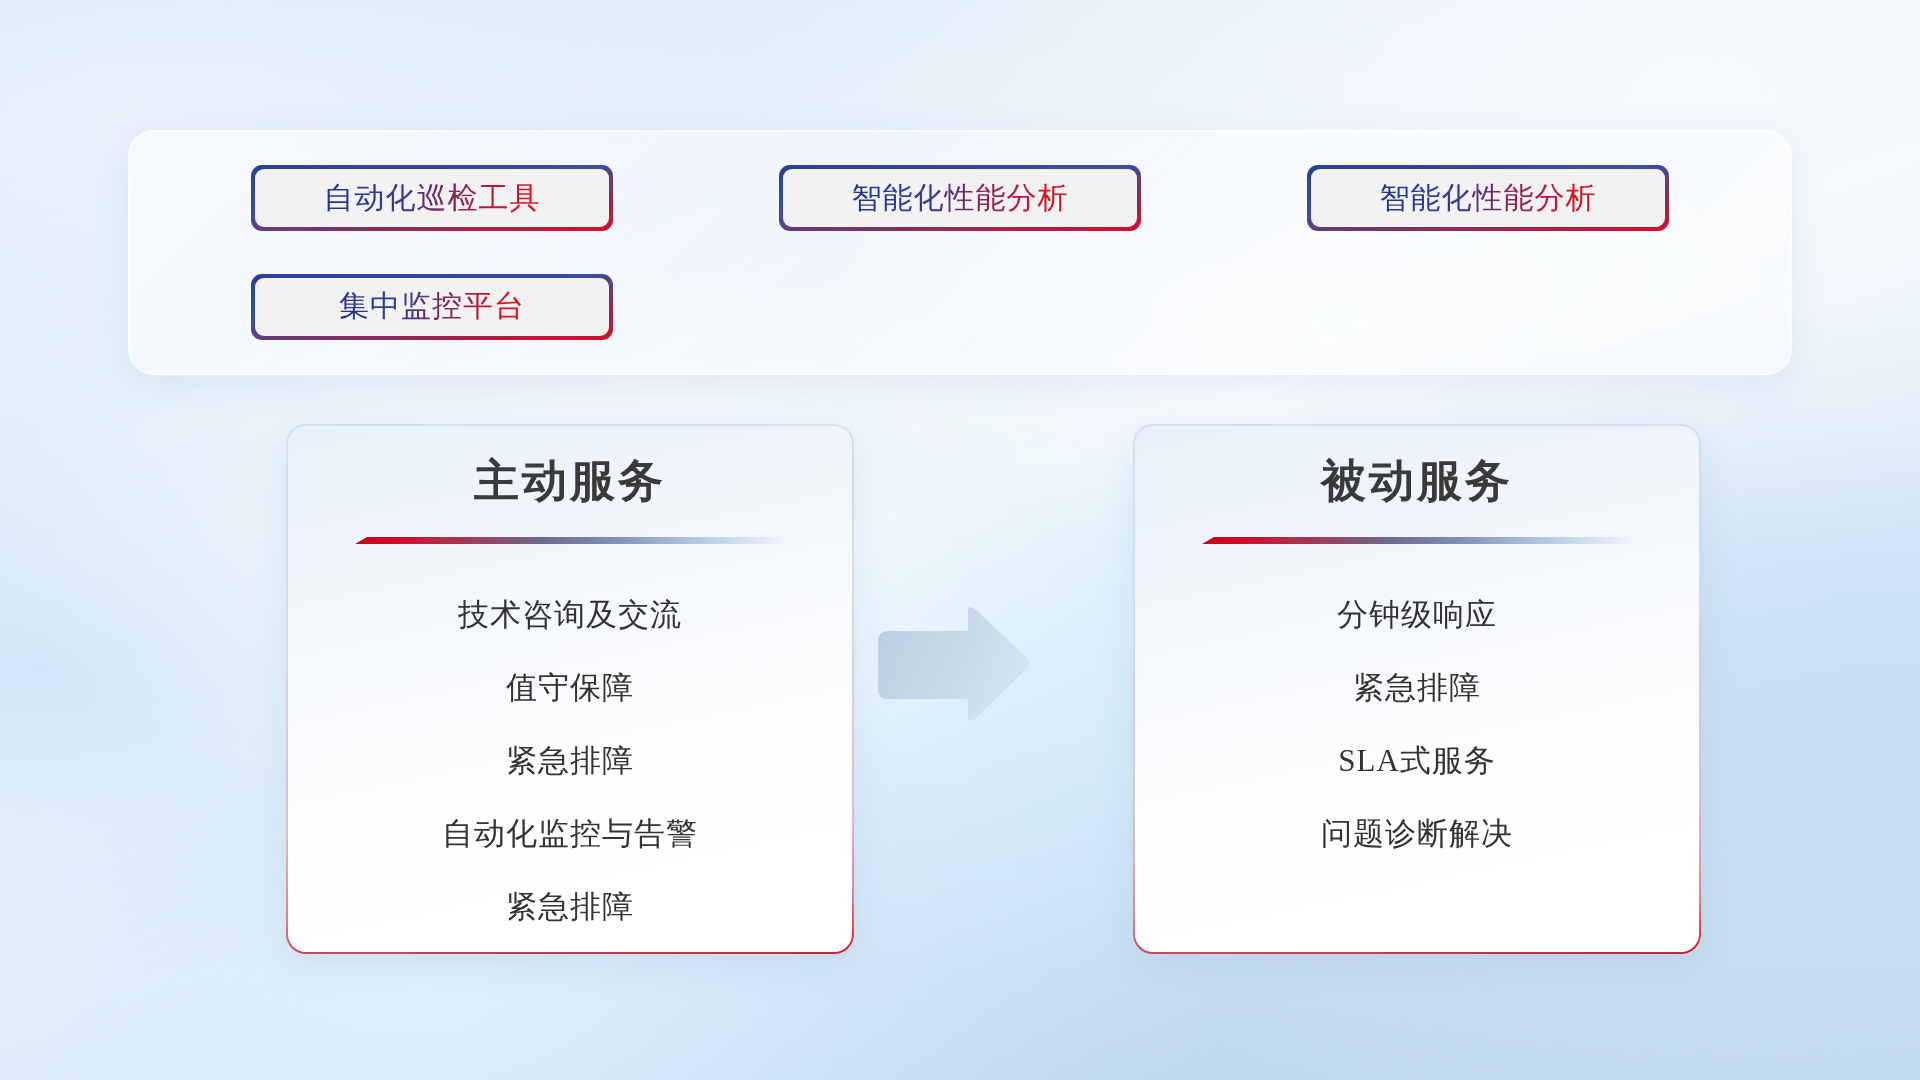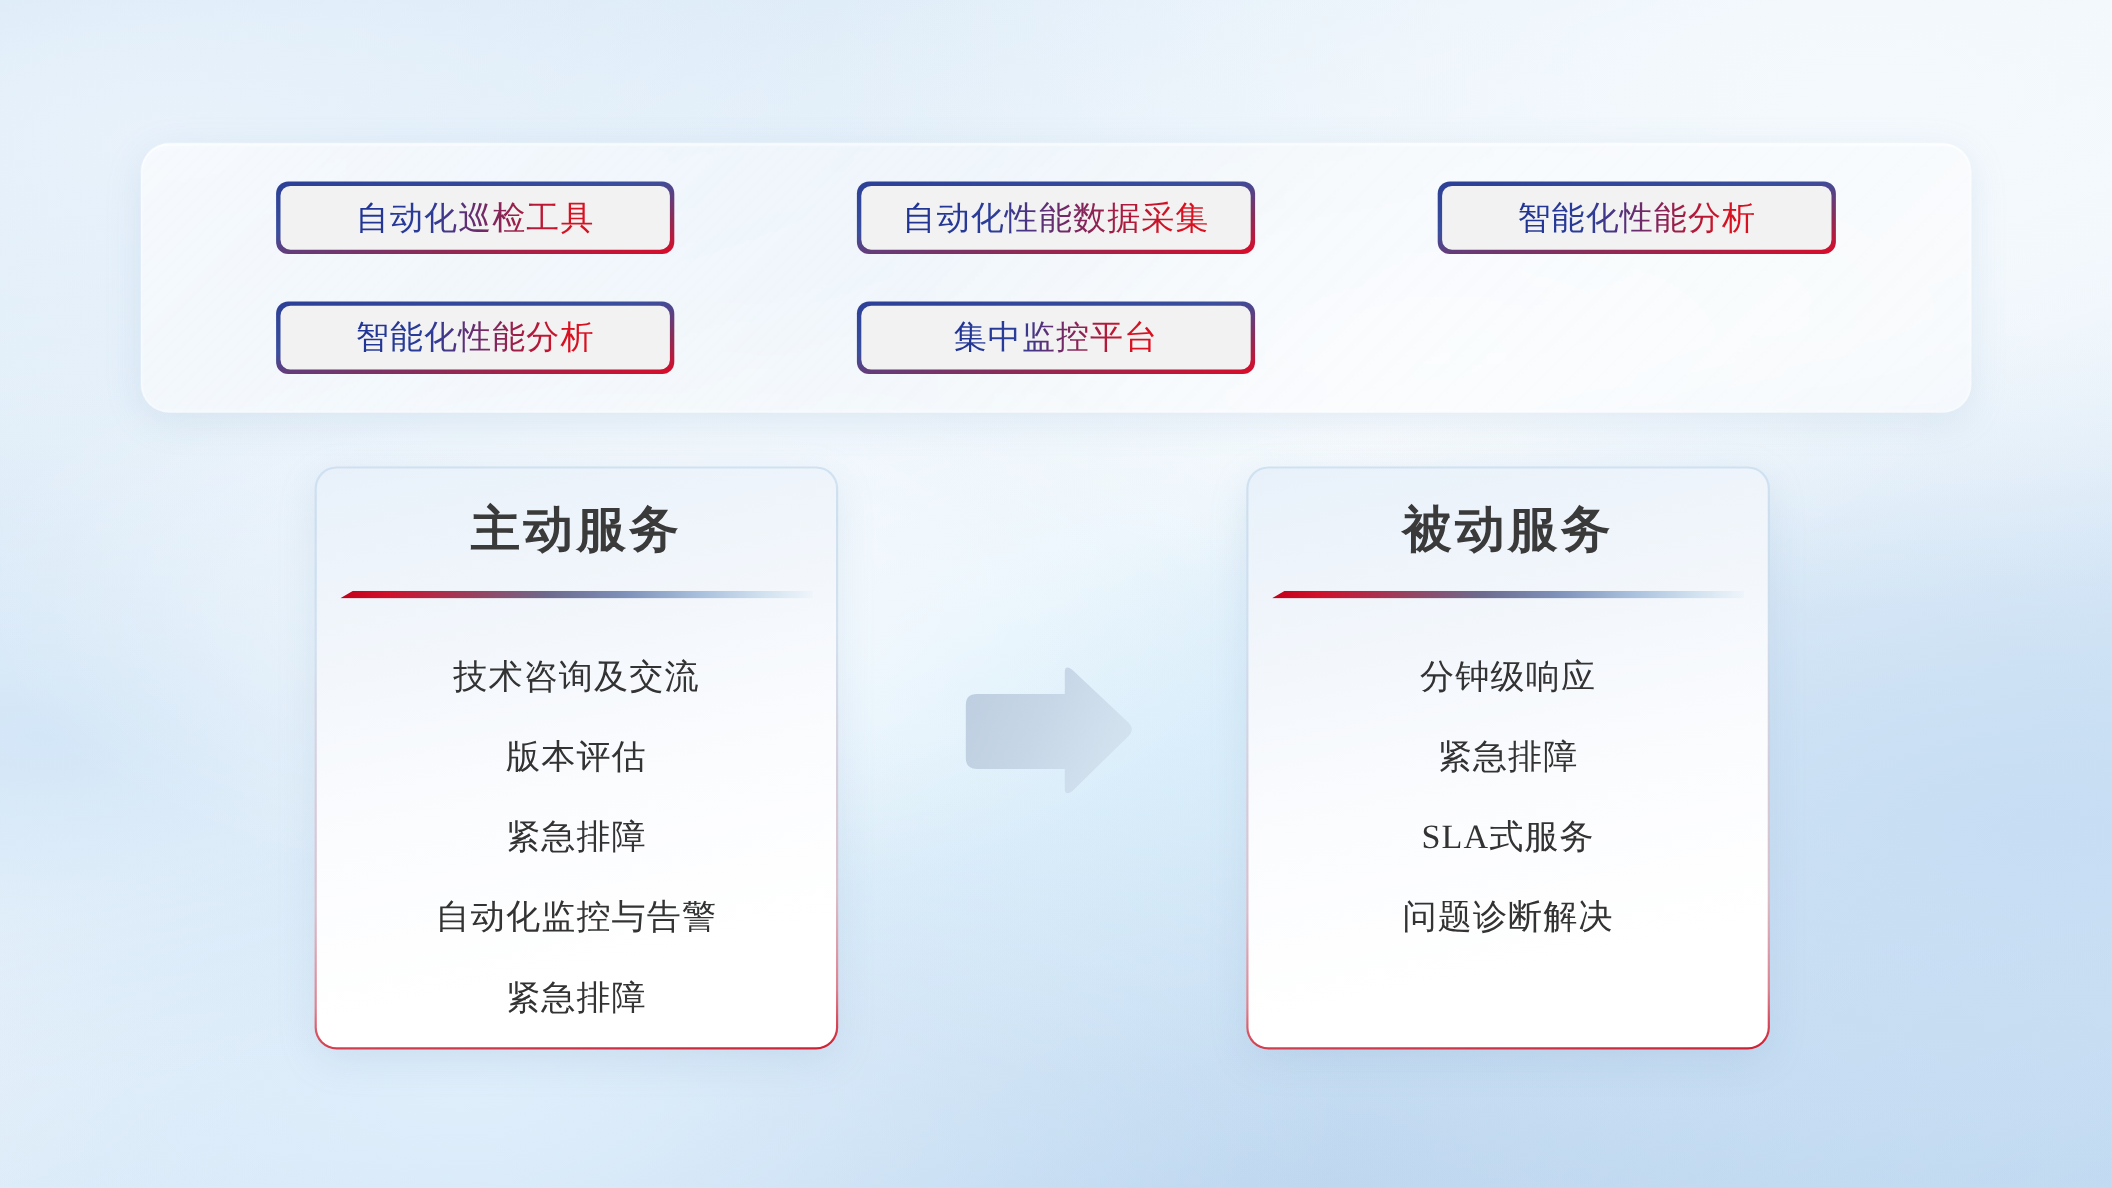--- a/index.html
+++ b/index.html
@@ -105,21 +105,21 @@
     -webkit-background-clip: text;
     background-clip: text;
     color: transparent;
     -webkit-text-fill-color: transparent;
     white-space: nowrap;
   }
 
   
   .card {
     position: absolute;
-    width: 476px;
+    width: 568px;
     height: 530px;
     border-radius: 20px;
     padding: 2px;
   }
   .card::before {
     content: "";
     position: absolute;
     inset: 0;
     border-radius: 20px;
     background: linear-gradient(178deg,
@@ -200,25 +200,20 @@
 <div id="top-panel"></div>
 
 <div id="pill-grid">
 
   <div class="pill">
     <div class="pill-inner">
       <span class="pill-label">自动化巡检工具</span>
     </div>
   </div>
 
-  <div class="pill">
-    <div class="pill-inner">
-      <span class="pill-label">自动化性能数据采集</span>
-    </div>
-  </div>
 
   <div class="pill">
     <div class="pill-inner">
       <span class="pill-label">智能化性能分析</span>
     </div>
   </div>
 
   <div class="pill">
     <div class="pill-inner">
       <span class="pill-label">智能化性能分析</span>
@@ -233,21 +228,21 @@
   </div>
 
 </div>
 
 <div class="card" id="card-left">
   <div class="card-inner">
     <div class="card-title">主动服务</div>
     <div class="title-rule"></div>
     <div class="card-list">
       <div class="card-list-item">技术咨询及交流</div>
-      <div class="card-list-item">版本评估</div>
+      <div class="card-list-item">值守保障</div>
       <div class="card-list-item">紧急排障</div>
       <div class="card-list-item">自动化监控与告警</div>
       <div class="card-list-item">紧急排障</div>
     </div>
   </div>
 </div>
 
 <div id="flow-arrow">
   <svg width="160" height="120" viewBox="0 0 160 120">
     <defs>

